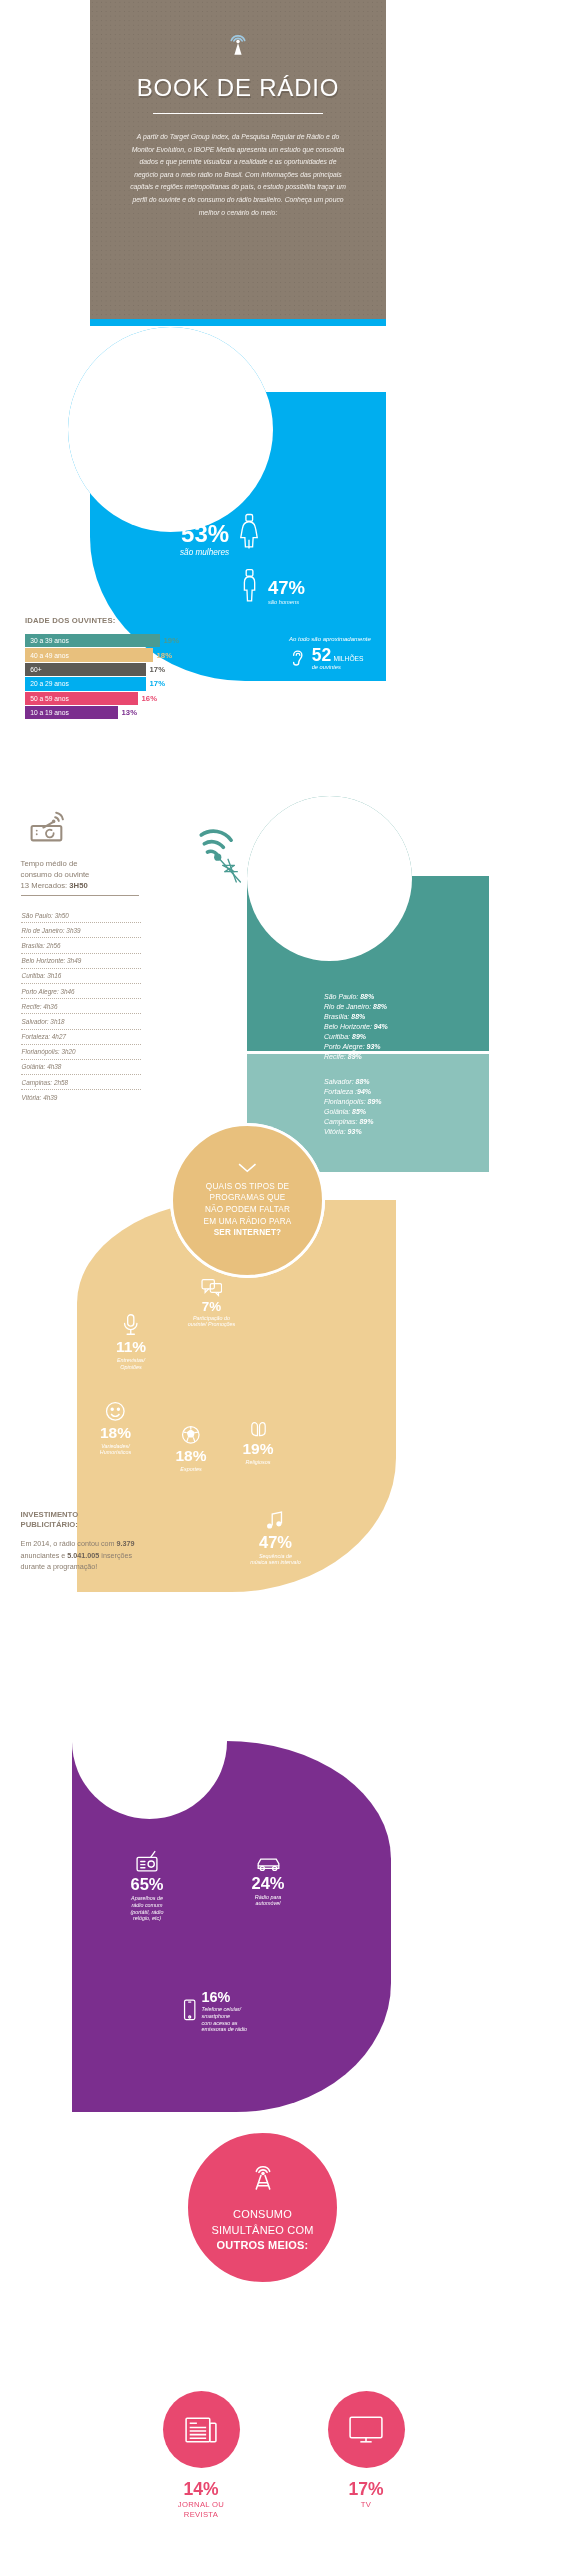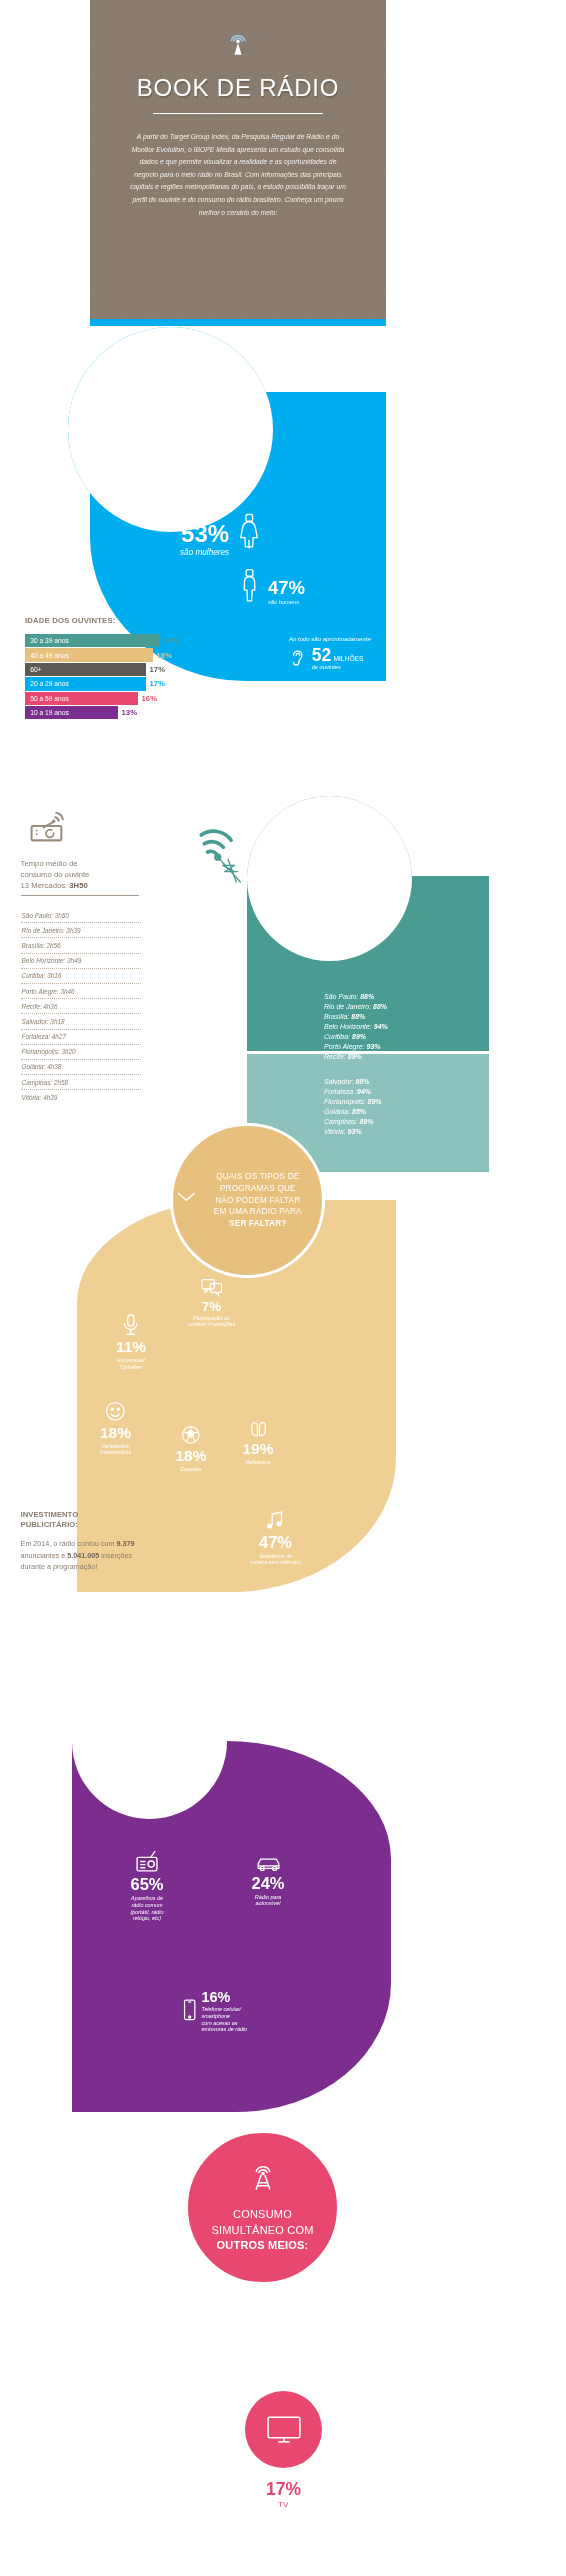--- a/index.html
+++ b/index.html
@@ -120,21 +120,21 @@
                font-size:7px; font-style:italic; line-height:1.42; }
   .teal-list b, .teal-list2 b { font-weight:bold; font-style:italic; }
   .teal-list2 { position:absolute; left:324px; top:1077px; z-index:5; color:#fff;
                 font-size:7px; font-style:italic; line-height:1.42; }
   .teal-map { position:absolute; left:361px; top:814px; z-index:5; opacity:.45;}
 
   
   .amber-circle {
     position:absolute; left:170px; top:1123px; width:155px; height:155px; border-radius:50%;
     background:#E8C07D; border:3.6px solid #fff;
-    display:flex; flex-direction:row; align-items:center; justify-content:center;
+    display:flex; flex-direction:column; align-items:center; justify-content:center;
     text-align:center; color:#fff; z-index:6;
   }
   .amber-q { font-size:8.2px; font-weight:300; line-height:1.42; letter-spacing:0.2px; padding:0 17.5px;}
   .amber-q b { font-weight:bold; }
   .amber-band {
     position:absolute; left:77px; top:1200px; width:319px; height:392px;
     background:#EFCF94;
   }
   .amber-notch { position:absolute; left:170px; top:1123px; width:155px; height:155px; border-radius:50%; background:#fff; z-index:5;}
 
@@ -373,21 +373,21 @@
     <div style="margin-bottom:5.2px;">
       <svg width="20.6" height="11.3" viewBox="0 0 40 22" fill="none" stroke="#fff" stroke-width="3">
           <path d="M4 4 L20 18 L36 4"></path>
         </svg>
     </div>
     <div class="amber-q">
       <div>QUAIS OS TIPOS DE</div>
       <div>PROGRAMAS QUE</div>
       <div>NÃO PODEM FALTAR</div>
       <div>EM UMA RÁDIO PARA</div>
-      <div><b>SER FALTAR?</b></div>
+      <div><b>SER INTERNET?</b></div>
     </div>
   </div>
 
   <div class="pstat" style="left:100px; top:1313px; width:62px;">
     <div>
       <svg width="17.5" height="23" viewBox="0 0 34 44" fill="none" stroke="#fff" stroke-width="2.6" stroke-linecap="round">
         <rect x="11" y="3" width="12" height="22" rx="6"></rect>
           <path d="M5 20a12 12 0 0 0 24 0"></path>
           <path d="M17 32v8"></path>
           <path d="M10 41h14"></path>
@@ -546,20 +546,31 @@
     <div class="pink-q">
       <div>CONSUMO</div>
       <div>SIMULTÂNEO COM</div>
       <div><b>OUTROS MEIOS:</b></div>
     </div>
   </div>
 
   <div class="media-row">
     <div class="media-item">
       <div class="media-circle">
+        <svg width="36" height="32" viewBox="0 0 70 62" fill="none" stroke="#fff" stroke-width="3">
+          <rect x="6" y="8" width="46" height="46" rx="2"></rect>
+            <rect x="52" y="18" width="12" height="36" rx="2"></rect>
+          <path d="M13 18h14M13 26h32M13 33h32M13 40h32M13 47h32"></path>
+        </svg>
+      </div>
+      <div class="media-num">14%</div>
+      <div class="media-lbl"><span>JORNAL OU</span><br><span>REVISTA</span></div>
+    </div>
+    <div class="media-item">
+      <div class="media-circle">
         <svg width="38" height="31" viewBox="0 0 74 60" fill="none" stroke="#fff" stroke-width="3">
           <rect x="6" y="6" width="62" height="40" rx="3"></rect>
             <path d="M26 54h22"></path>
             <path d="M37 46v8"></path>
         </svg>
       </div>
       <div class="media-num">17%</div>
       <div class="media-lbl">TV</div>
     </div>
   </div>

